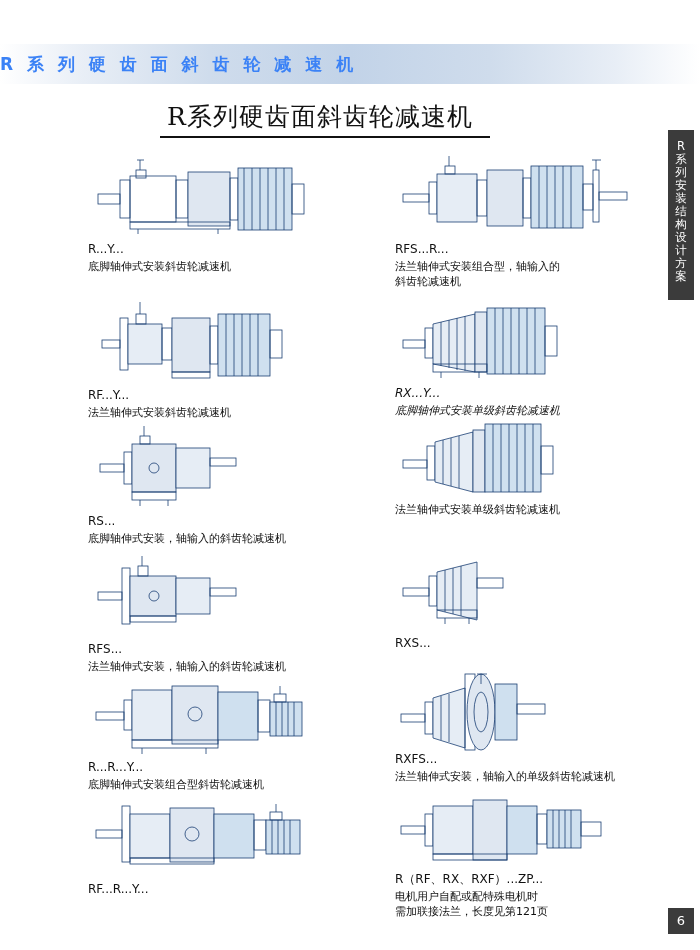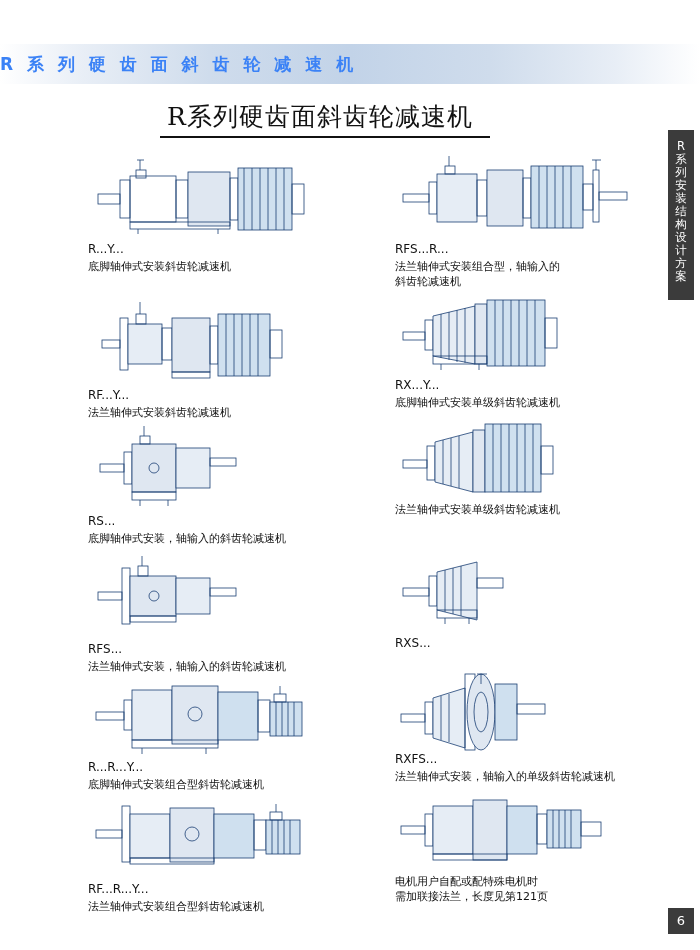--- a/index.html
+++ b/index.html
@@ -242,21 +242,21 @@
             <line x1="170" y1="18" x2="170" y2="80"></line>
             <rect x="182" y="34" width="12" height="28"></rect>
             <rect x="84" y="76" width="38" height="6"></rect>
           </g>
         </svg>
       </div>
       <div class="code">RF...Y...</div>
       <div class="caption">法兰轴伸式安装斜齿轮减速机</div>
     </div>
 
-    <div class="item col-right" style="top:136px;">
+    <div class="item col-right" style="top:144px;font-style:italic;">
       <div class="fig">
         <svg width="280" height="92" viewBox="0 0 280 92">
           <g fill="none" stroke="#1b3f73" stroke-width="0.8">
             <rect x="8" y="46" width="22" height="8"></rect>
             <rect x="30" y="34" width="8" height="30"></rect>
             <path d="M38 30 L80 20 L80 78 L38 70 Z" fill="#e6edf5"></path>
             <line x1="46" y1="28" x2="46" y2="72"></line>
             <line x1="54" y1="26" x2="54" y2="74"></line>
             <line x1="62" y1="24" x2="62" y2="76"></line>
             <line x1="70" y1="22" x2="70" y2="77"></line>
@@ -433,21 +433,20 @@
             <line x1="190" y1="30" x2="190" y2="64"></line>
             <line x1="196" y1="30" x2="196" y2="64"></line>
             <line x1="202" y1="30" x2="202" y2="64"></line>
             <rect x="182" y="22" width="12" height="8"></rect>
             <line x1="188" y1="14" x2="188" y2="22"></line>
             <rect x="42" y="68" width="84" height="6"></rect>
           </g>
         </svg>
       </div>
       <div class="code">RF...R...Y...</div>
-      <div class="caption">法兰轴伸式安装组合型斜齿轮减速机</div>
     </div>
 
     <div class="item col-right" style="top:630px;">
       <div class="fig">
         <svg width="280" height="92" viewBox="0 0 280 92">
           <g fill="none" stroke="#1b3f73" stroke-width="0.8">
             <rect x="6" y="46" width="24" height="8"></rect>
             <rect x="30" y="34" width="8" height="32"></rect>
             <rect x="38" y="26" width="40" height="48" fill="#e6edf5"></rect>
             <rect x="78" y="20" width="34" height="60" fill="#dfe7f1"></rect>
@@ -456,20 +455,21 @@
             <rect x="152" y="30" width="34" height="38" fill="#cfe0ef"></rect>
             <line x1="158" y1="30" x2="158" y2="68"></line>
             <line x1="164" y1="30" x2="164" y2="68"></line>
             <line x1="170" y1="30" x2="170" y2="68"></line>
             <line x1="176" y1="30" x2="176" y2="68"></line>
             <rect x="186" y="42" width="20" height="14"></rect>
             <rect x="38" y="74" width="74" height="6"></rect>
           </g>
         </svg>
       </div>
+      <div class="code">R（RF、RX、RXF）...ZP...</div>
       <div class="caption">电机用户自配或配特殊电机时
 需加联接法兰，长度见第121页</div>
     </div>
 
   </div>
 
   <div class="page-num-box">6</div>
 
 </div>
 

